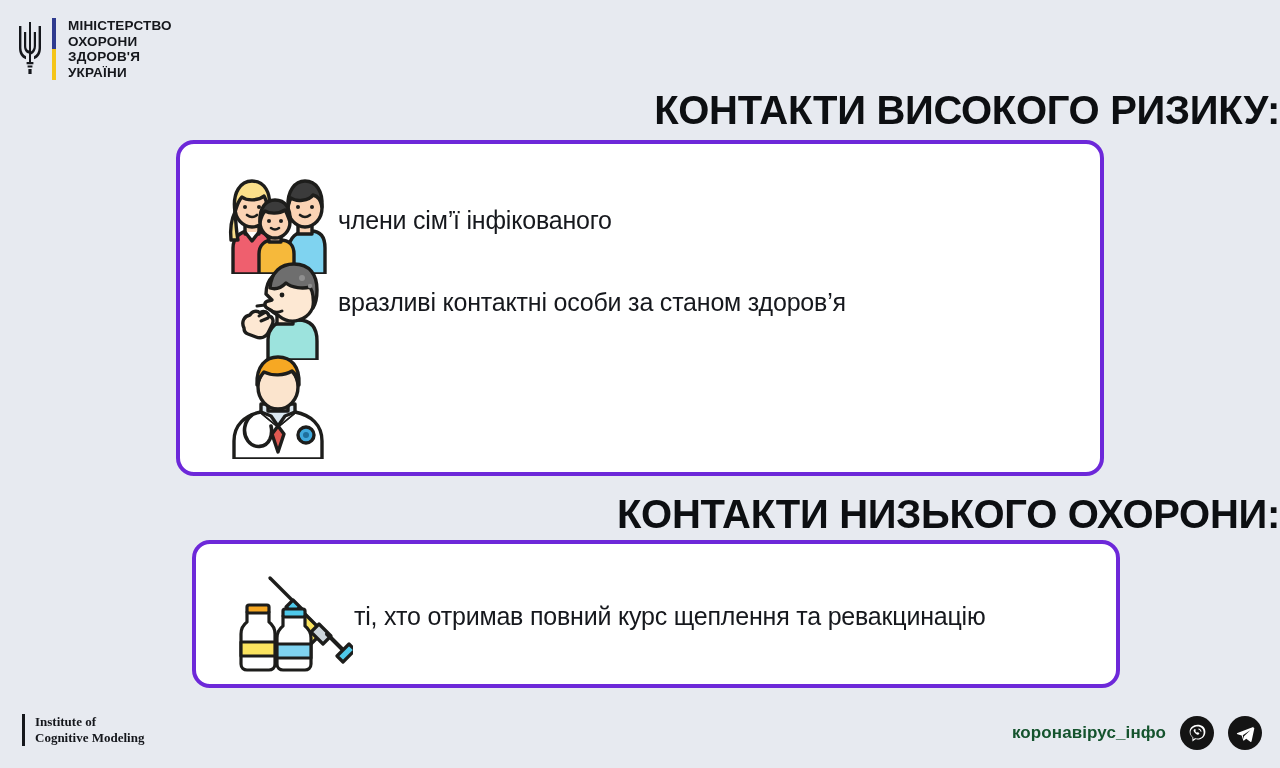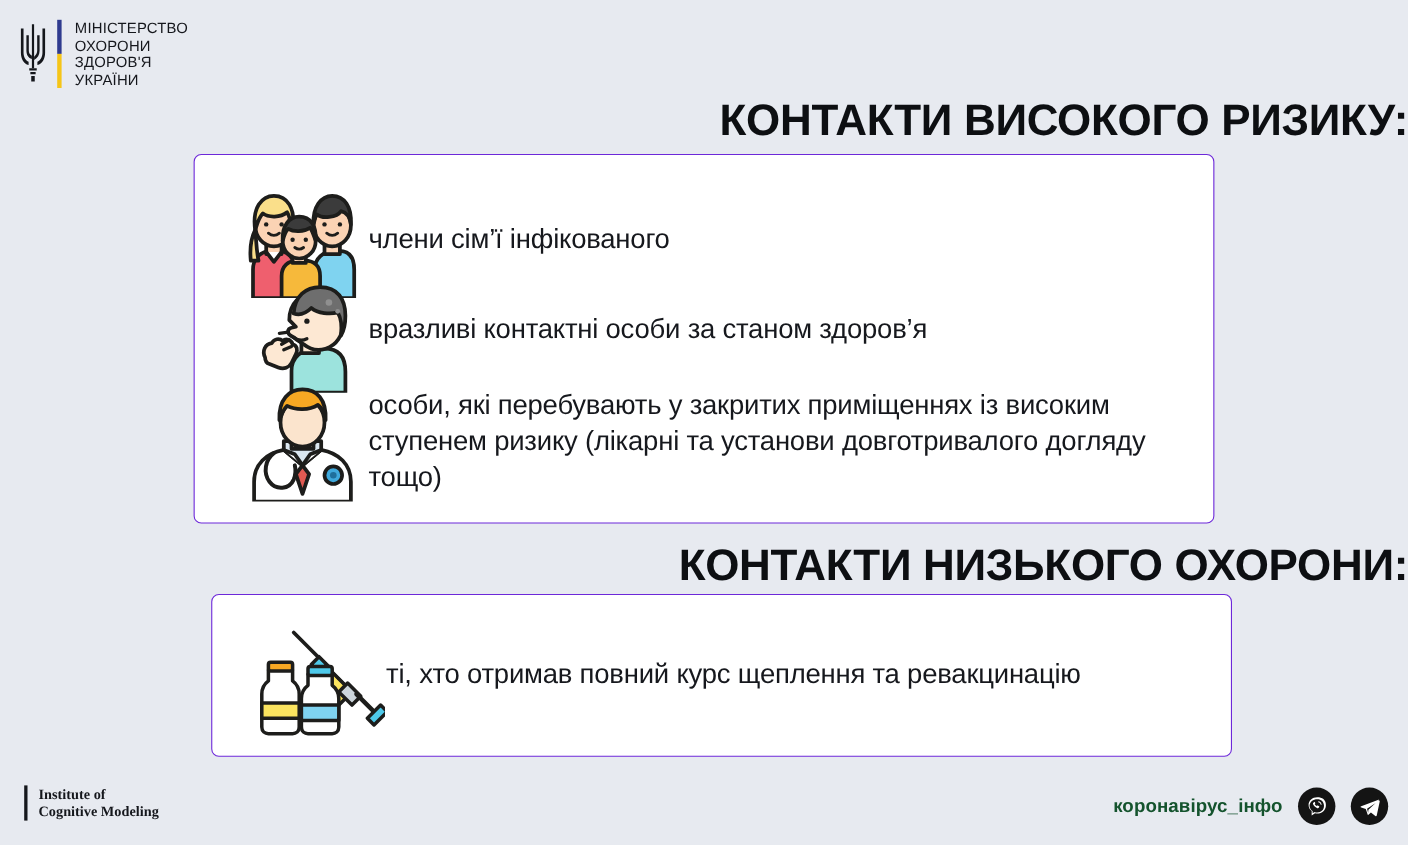--- a/index.html
+++ b/index.html
@@ -10,38 +10,38 @@
     overflow:hidden;
   }
   .page { position:relative; width:1280px; height:768px; background:#e7eaf0; }
 
   
   .logo { position:absolute; left:16px; top:18px; display:flex; align-items:flex-start; }
   .logo-trident { width:28px; height:62px; flex:none; }
   .logo-bars { width:4px; height:62px; margin:0 12px 0 8px; display:flex; flex-direction:column; flex:none; }
   .logo-bars .b-blue  { flex:1; background:#2f3b8f; }
   .logo-bars .b-yellow{ flex:1; background:#f5c518; }
-  .logo-text { font-size:13.5px; font-weight:normal; line-height:15.5px;
+  .logo-text { font-size:13.5px; font-weight:bold; line-height:15.5px;
                letter-spacing:.2px; color:#15171c; text-transform:uppercase;
                white-space:nowrap; }
 
   
   .heading {
     position:absolute; width:100%; text-align:right;
     font-size:40px; font-weight:bold; color:#0d0f12;
     letter-spacing:-0.3px;
     font-family:"Liberation Sans", sans-serif;
   }
   .heading-1 { top:88px; }
   .heading-2 { top:492px; }
 
   
   .card {
     position:absolute; left:176px; width:928px;
-    background:#ffffff; border:1px solid #6d28d9; border-radius:7px;text-decoration:underline;
+    background:#ffffff; border:4px solid #6d28d9; border-radius:18px;text-decoration:underline;
   }
   .card-1 { top:140px; height:336px; }
   .card-2 { top:540px; height:148px;margin-left:16px; }
 
   .row { position:absolute; display:flex; align-items:flex-start; }
   .row-icon { width:120px; flex:none; display:flex; justify-content:center; }
   .row-text {
     font-size:25px; line-height:33px; color:#16181d;
     font-family:"Liberation Sans", sans-serif;
     letter-spacing:-0.2px;
@@ -203,21 +203,20 @@
 
             <path d="M39 63 l10 4 l7 10" fill="#ffffff"></path>
             <path d="M73 63 l-10 4 l-7 10" fill="#ffffff"></path>
 
             <path d="M30 66 c-8 6-10 18-4 26 c6 8 18 7 22-2 c2-5 2-9 1-13" fill="none" stroke-width="3.6"></path>
           </g>
           <circle cx="84" cy="86" r="8" fill="#3fa9dd" stroke="#1d1d1b" stroke-width="3.4"></circle>
           <circle cx="84" cy="86" r="3" fill="#1f6f9c"></circle>
         </svg>
       </div>
-      <div class="row-text">особи, які перебувають у закритих приміщеннях із високим ступенем ризику (лікарні та установи довготривалого догляду тощо)</div>
     </div>
   </div>
 
   <div class="heading heading-2">КОНТАКТИ НИЗЬКОГО ОХОРОНИ:</div>
 
   <div class="card card-2">
     <div class="row r4">
       <div class="row-icon">
         <svg width="118" height="100" viewBox="0 0 118 100">
           <g stroke="#1d1d1b" stroke-width="3.2" stroke-linejoin="round" stroke-linecap="round">

